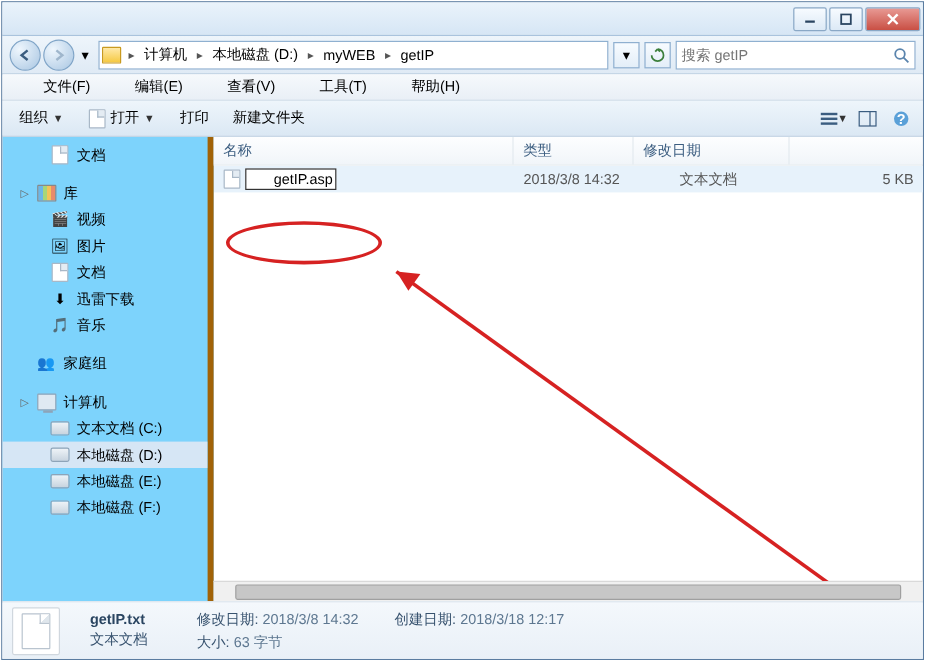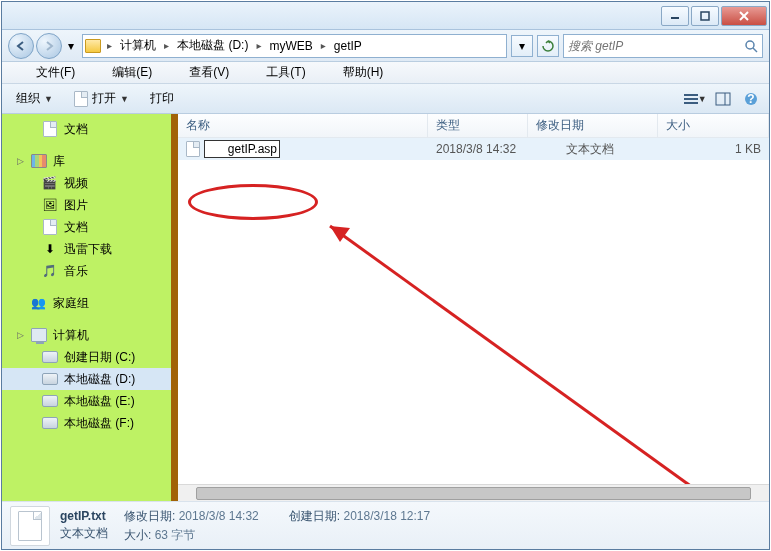--- a/index.html
+++ b/index.html
@@ -12,53 +12,53 @@
 .addrbar { height: 32px; display: flex; align-items: center; background: linear-gradient(#eef5fb,#dfeaf5); padding: 3px 6px; gap: 4px; border-bottom: 1px solid #b9cde0; }
 .navbtn { width: 26px; height: 26px; border-radius: 50%; background: radial-gradient(circle at 30% 30%, #eef6fd, #a9c6e2); border: 1px solid #7fa4c7; display: flex; align-items: center; justify-content: center; cursor: pointer; }
 .navgrp { display: flex; align-items: center; gap: 2px; }
 .navdrop { width: 14px; height: 20px; display: flex; align-items: center; justify-content: center; cursor: pointer; }
 .breadcrumb { flex: 1; height: 24px; border: 1px solid #8fb0d0; background: #fff; display: flex; align-items: center; padding: 0 2px; }
 .crumb { padding: 0 6px; height: 100%; display: flex; align-items: center; cursor: pointer; }
 .crumb-sep { color: #555; padding: 0 2px; font-size: 10px; }
 .folder-icon { width: 16px; height: 14px; background: linear-gradient(#ffe9a8,#f5c942); border: 1px solid #c99a1f; border-radius: 1px; margin-right: 4px; }
 .ctrlbtn { width: 22px; height: 22px; border: 1px solid #8fb0d0; background: linear-gradient(#f7fbff,#e3eef8); display: flex; align-items: center; justify-content: center; cursor: pointer; }
 .searchbox { width: 200px; height: 24px; border: 1px solid #8fb0d0; background: #fff; display: flex; align-items: center; padding: 0 4px; }
-.searchbox input { border: none; outline: none; flex: 1; font-style: italic; color: #737373; }
+.searchbox input { border: none; outline: none; flex: 1; color: #737373; }
 .menubar { height: 22px; background: linear-gradient(#f6f9fc,#e9eff6); border-bottom: 1px solid #c9d7e5; display: flex; align-items: center; padding: 0 4px; }
 .menubar .mitem { padding: 2px 7px; cursor: pointer; margin-left: 23px; }
 .toolbar { height: 30px; background: linear-gradient(#eef5fb,#dbe8f4); border-bottom: 1px solid #b9cde0; display: flex; align-items: center; padding: 0 6px; gap: 4px; }
 .toolbar .titem { padding: 3px 8px; cursor: pointer; display: flex; align-items: center; gap: 4px; }
 .toolbar .tdrop { width: 10px; font-size: 9px; color: #333; }
 .toolbar-spacer { flex: 1; }
 .toolbar .ticon { width: 24px; height: 22px; display: flex; align-items: center; justify-content: center; cursor: pointer; }
 .body { flex: 1; display: flex; overflow: hidden; }
-.sidebar { width: 176px; border-right: 7px solid #a16207; background: #bef264; overflow-y: auto; padding: 4px 0; text-align: center; }
+.sidebar { width: 176px; border-right: 5px solid #a16207; background: #7dd3fc; overflow-y: auto; padding: 4px 0; text-align: center; }
 .tree-item { display: flex; align-items: center; height: 22px; padding-left: 14px; gap: 6px; cursor: pointer; }
 .tree-item.lvl2 { padding-left: 40px; }
 .tree-item.sel { background: #d6e6f5; }
 .tree-sep { height: 10px; }
 .expander { width: 9px; height: 9px; display: flex; align-items: center; justify-content: center; color: #666; font-size: 9px; }
 .ico { width: 16px; height: 16px; display: flex; align-items: center; justify-content: center; }
 .content { flex: 1; display: flex; flex-direction: column; position: relative; }
 .colheaders { height: 24px; display: flex; align-items: center; border-bottom: 1px solid #e3e9ef; background: linear-gradient(#fdfeff,#f1f5f9); }
 .colheaders .ch { padding: 0 8px; border-right: 1px solid #e3e9ef; height: 100%; display: flex; align-items: center; color: #3b5d80; cursor: pointer; }
 .filelist { flex: 1; overflow: auto; position: relative; }
 .row { height: 22px; display: flex; align-items: center; }
 .row.sel { background: #e7f2fb; }
 .cell { padding: 0 8px; display: flex; align-items: center; gap: 4px; color: #555; }
 .cell input { border: 1px solid #333; font-size: 12px; padding: 1px 2px; width: 76px; text-align: right; }
 .hscroll { height: 17px; background: #f0f0f0; border-top: 1px solid #d9d9d9; display: flex; align-items: center; }
 .hscroll .thumb { height: 13px; background: #c7c7c7; border: 1px solid #a0a0a0; border-radius: 2px; margin: 0 18px; flex: 1; }
-.statusbar { height: 48px; border-top: 1px solid #d9e3ed; background: linear-gradient(#f4f8fc,#e9f0f7); display: flex; align-items: center; padding: 4px 8px; gap: 10px; }
+.statusbar { height: 48px; border-top: 1px solid #d9e3ed; background: linear-gradient(#f4f8fc,#e9f0f7); display: flex; align-items: center; padding: 4px 8px; gap: 25px; }
 .status-icon { width: 40px; height: 40px; background: #fff; border: 1px solid #d0d7de; border-radius: 2px; display: flex; align-items: center; justify-content: center; }
 .status-icon .page { width: 24px; height: 30px; background: #fff; border: 1px solid #b9c4cf; border-radius: 1px; position: relative; }
 .status-icon .page::after { content:''; position:absolute; top:0; right:0; width:7px; height:7px; background:linear-gradient(135deg,#fff 50%,#dfe6ec 50%); border-left:1px solid #b9c4cf; border-bottom:1px solid #b9c4cf; }
 .status-text { display: flex; flex-direction: column; gap: 2px; color: #38536f; }
 .status-text .fname { font-weight: bold; color: #2a4561; }
-.status-meta { display: grid; grid-template-columns: auto auto; gap: 2px 30px; color: #5d7790; margin-left: 6px; }
+.status-meta { display: grid; grid-template-columns: auto auto; gap: 2px 30px; color: #5d7790; margin-left: 16px; }
 .status-meta span b { color: #38536f; font-weight: normal; }
 .annotation { position: absolute; pointer-events: none; }
 .ellipse { position: absolute; left: 10px; top: 24px; width: 130px; height: 36px; border: 3px solid #d62222; border-radius: 50%; }
 .arrow-svg { position: absolute; left: 132px; top: 46px; }
 .file-icon { width: 14px; height: 16px; background: #fff; border: 1px solid #a9b8c7; border-radius: 1px; position: relative; }
 .file-icon::after { content:''; position:absolute; top:0; right:0; width:5px; height:5px; background:#e4ecf3; border-left:1px solid #a9b8c7; border-bottom:1px solid #a9b8c7; }
 .lib-icon { width:16px; height:14px; background:linear-gradient(90deg,#6cb6e8 25%,#a7d67a 25% 50%,#f3c35a 50% 75%,#e88b6c 75%); border:1px solid #888; border-radius:1px; }
 .drive-icon { width:16px; height:12px; background:linear-gradient(#eef3f7,#c8d4df); border:1px solid #8ea4b8; border-radius:2px; }
 .pc-icon { width:16px; height:14px; background:#dfe9f2; border:1px solid #8ea4b8; border-radius:1px; position:relative; }
 .pc-icon::after { content:''; position:absolute; bottom:-3px; left:4px; width:8px; height:2px; background:#8ea4b8; }
@@ -140,20 +140,21 @@
     <span class="titem">
         <span>组织</span>
         <span class="tdrop">▼</span>
       </span>
     <span class="titem">
         <span class="file-icon"></span>
         <span>打开</span>
         <span class="tdrop">▼</span>
       </span>
     <span class="titem">打印</span>
+    <span class="titem">新建文件夹</span>
     <span class="toolbar-spacer"></span>
     <span class="ticon">
         <svg width="16" height="14">
           <rect x="1" y="2" width="14" height="2" fill="#3b5d80"></rect>
           <rect x="1" y="6" width="14" height="2" fill="#3b5d80"></rect>
           <rect x="1" y="10" width="14" height="2" fill="#3b5d80"></rect>
         </svg>
         <span class="tdrop">▼</span>
       </span>
     <span class="ticon">
@@ -219,21 +220,21 @@
           <span class="expander">▷</span>
           <span class="ico">
             <span class="pc-icon"></span>
           </span>
           <span>计算机</span>
         </div>
       <div class="tree-item lvl2">
           <span class="ico">
             <span class="drive-icon"></span>
           </span>
-          <span>创建日期 (C:)</span>
+          <span>文本文档 (C:)</span>
         </div>
       <div class="tree-item lvl2 sel">
           <span class="ico">
             <span class="drive-icon"></span>
           </span>
           <span>本地磁盘 (D:)</span>
         </div>
       <div class="tree-item lvl2">
           <span class="ico">
             <span class="drive-icon"></span>
@@ -246,31 +247,30 @@
           </span>
           <span>本地磁盘 (F:)</span>
         </div>
     </div>
 
     <div class="content">
       <div class="colheaders">
         <span class="ch" style="width:250px">名称</span>
         <span class="ch" style="width:100px">类型</span>
         <span class="ch" style="width:130px">修改日期</span>
-        <span class="ch" style="flex:1">大小</span>
       </div>
       <div class="filelist">
         <div class="row sel">
           <span class="cell" style="width:250px">
               <span class="file-icon"></span>
               <input value="getIP.asp" style="">
             </span>
           <span class="cell" style="width:130px">2018/3/8 14:32</span>
           <span class="cell" style="width:100px">文本文档</span>
-          <span class="cell" style="flex:1;justify-content:flex-end">1 KB</span>
+          <span class="cell" style="flex:1;justify-content:flex-end">5 KB</span>
         </div>
         <div class="annotation">
           <div class="ellipse"></div>
           <svg class="arrow-svg" width="460" height="340">
             <line x1="20" y1="20" x2="450" y2="330" stroke="#d62222" stroke-width="3"></line>
             <polygon points="20,20 40,22 30,36" fill="#d62222"></polygon>
           </svg>
         </div>
       </div>
       <div class="hscroll">

